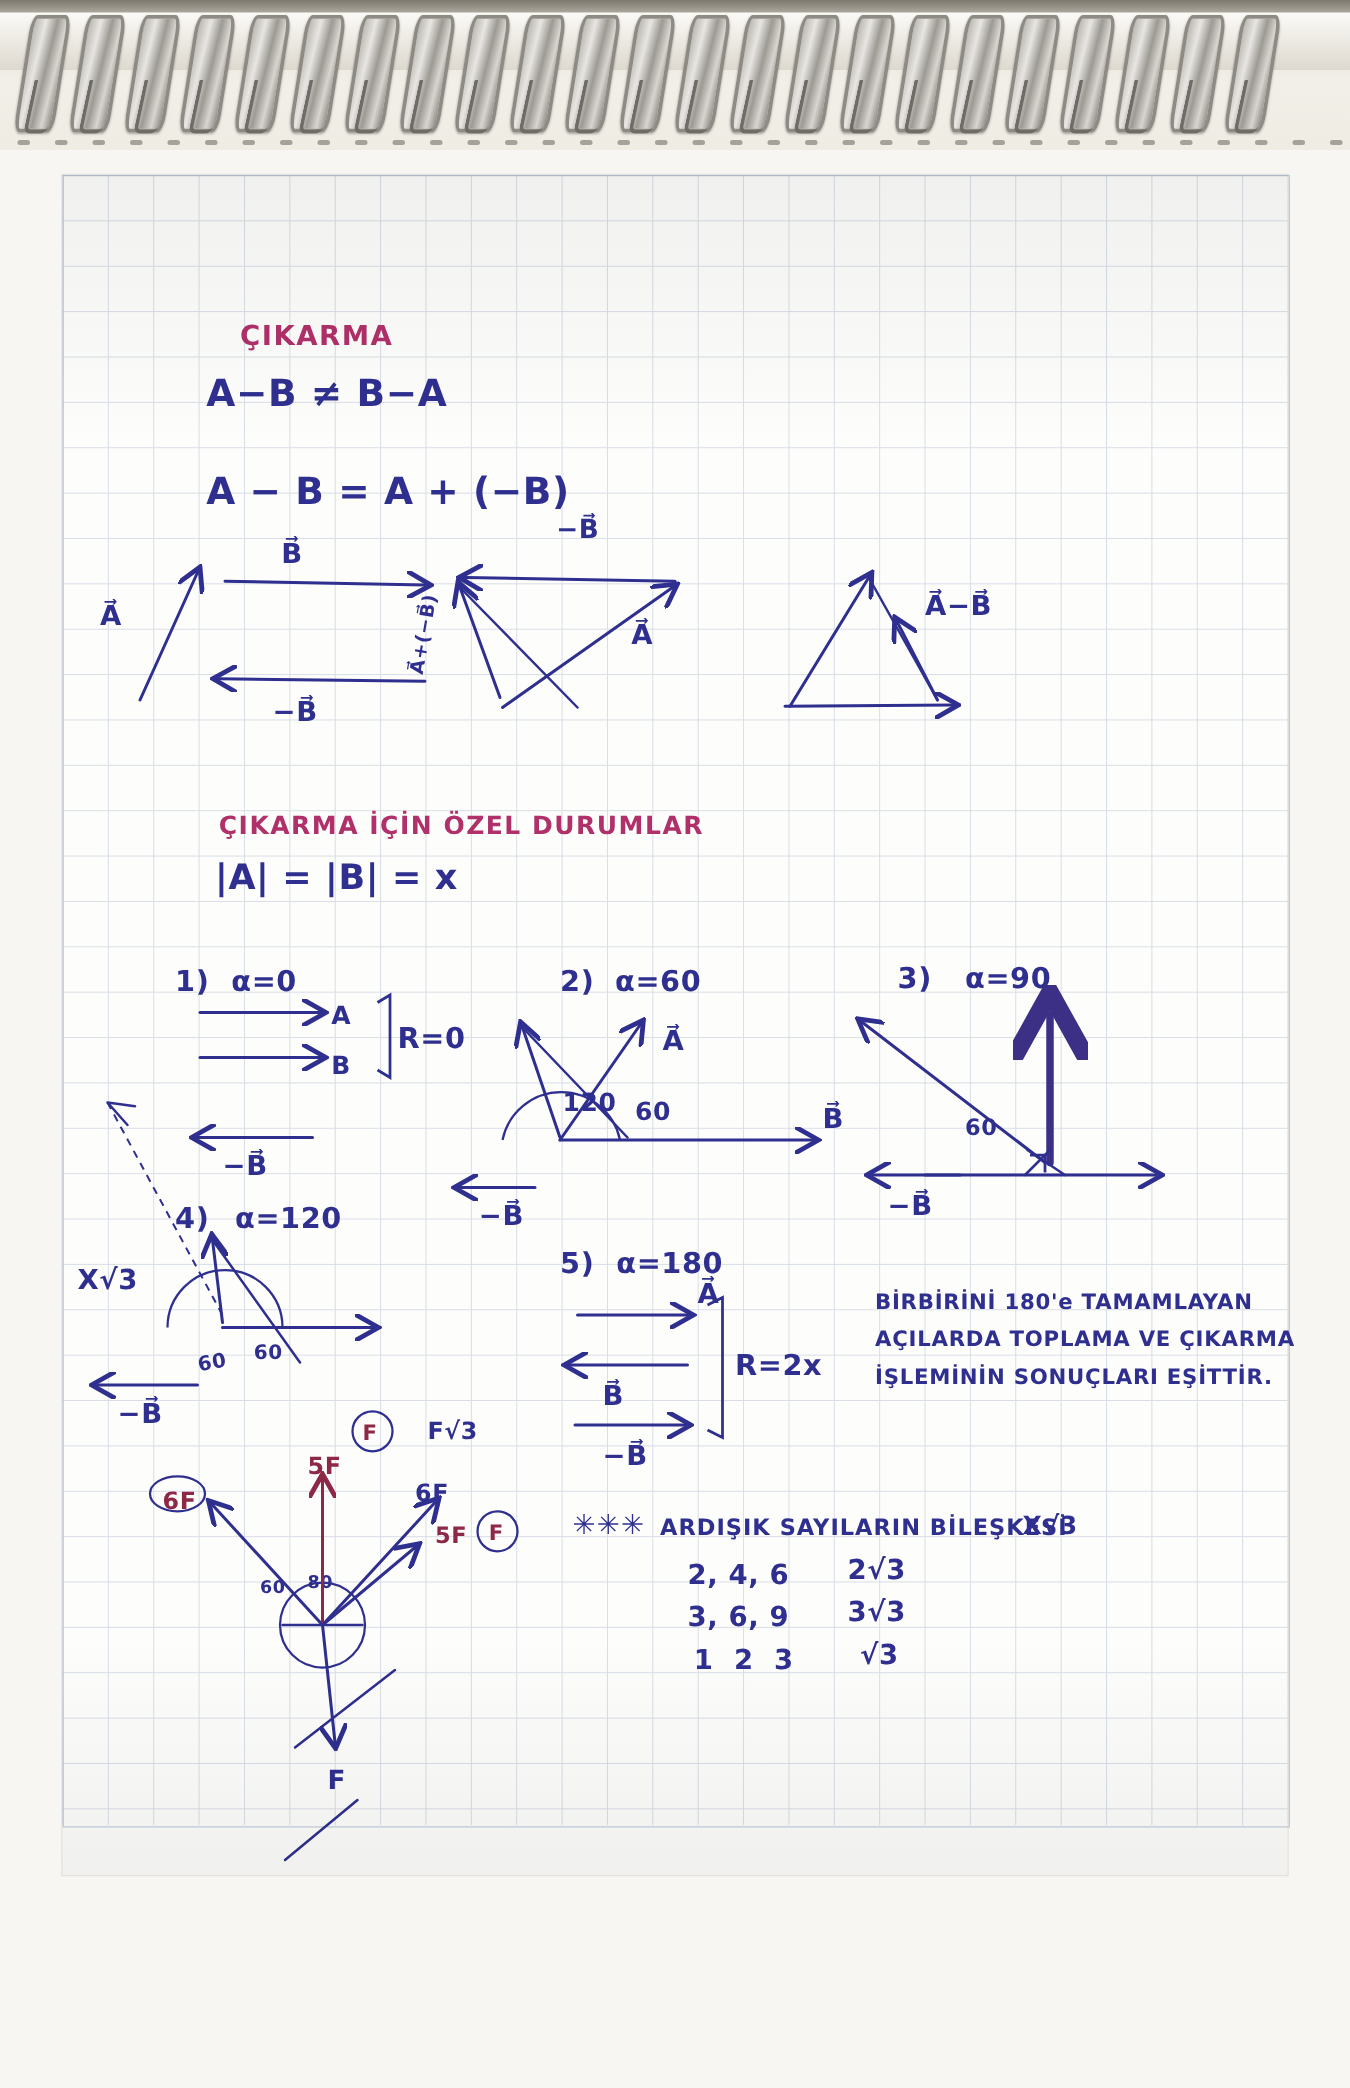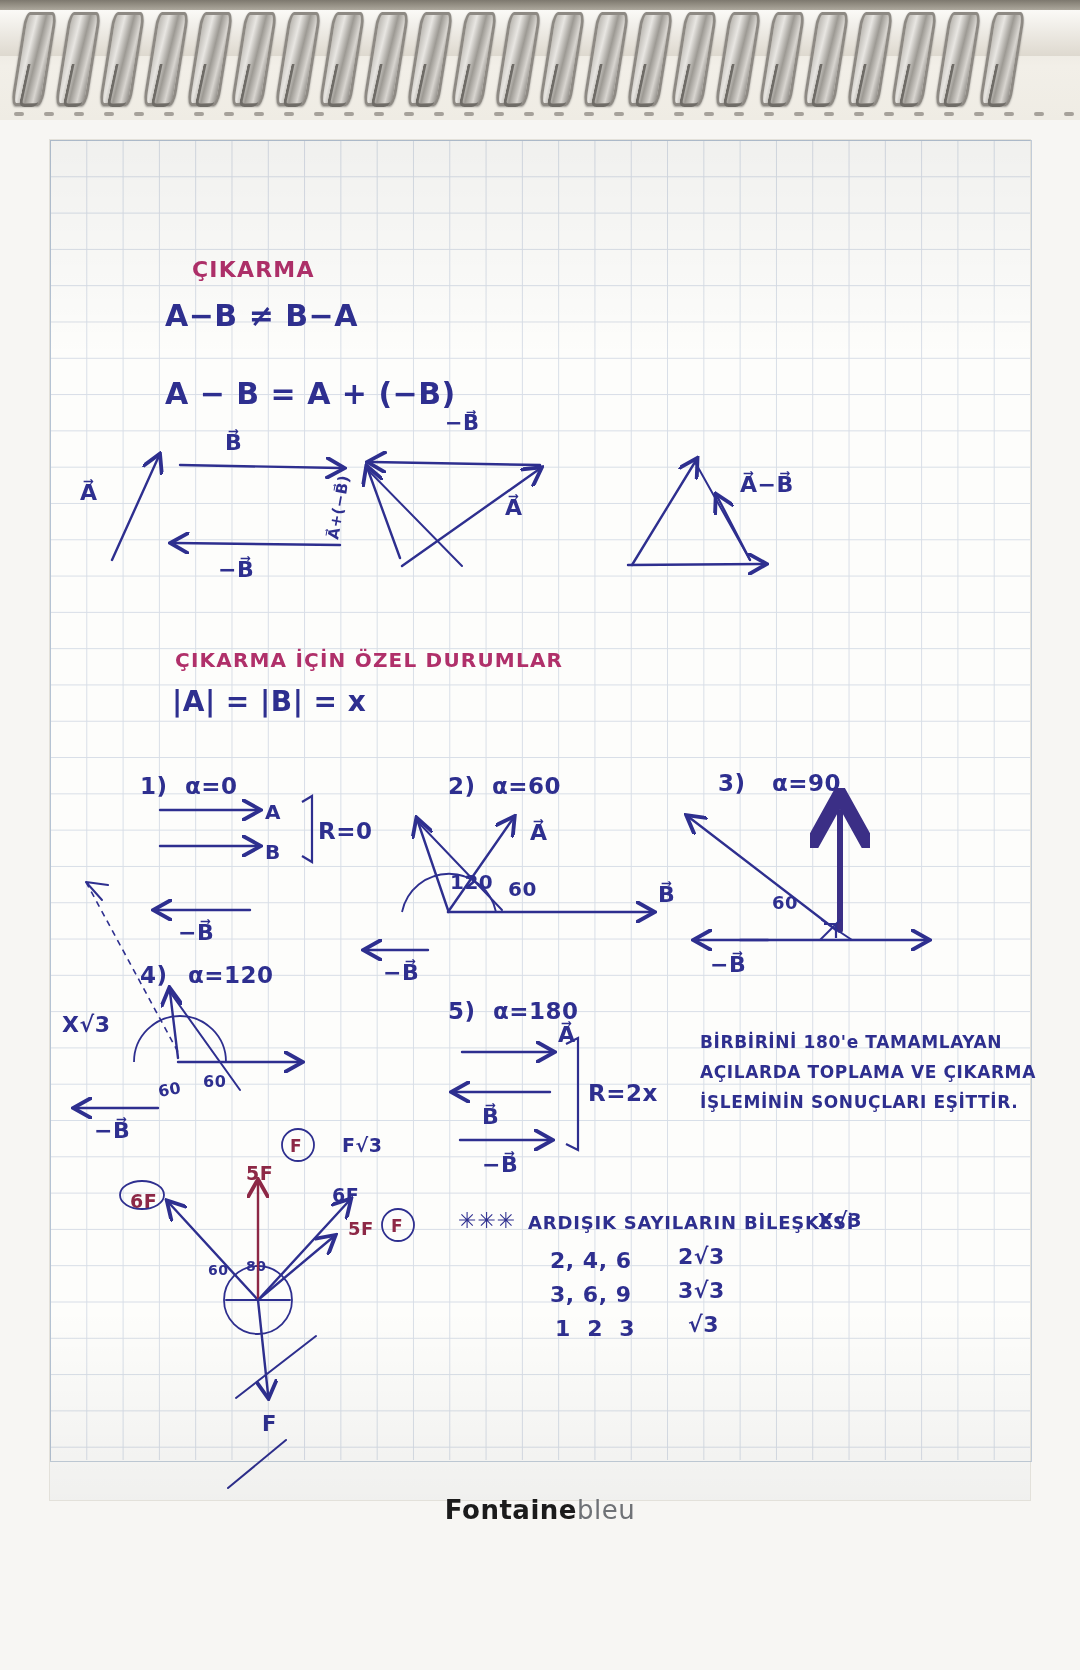--- a/index.html
+++ b/index.html
@@ -383,17 +383,14 @@
         <circle cx="348" cy="1085" r="16" class="arc"></circle>
         <text class="hand" x="341" y="1092" fill="#8d2846" font-size="17">F</text>
         <ellipse cx="92" cy="1055" rx="22" ry="14" class="arc" stroke="#8d2846"></ellipse>
         <path class="vt" d="M236,1300 L178,1348" stroke="#8d2846"></path>
       </g>
     </svg>
 
     <div id="shade"></div>
   </div>
 
-  <div id="brand">
-    <span class="b1">Fontaine</span><span class="b2">bleu</span>
-  </div>
 
 </div>
 
 </body></html>

